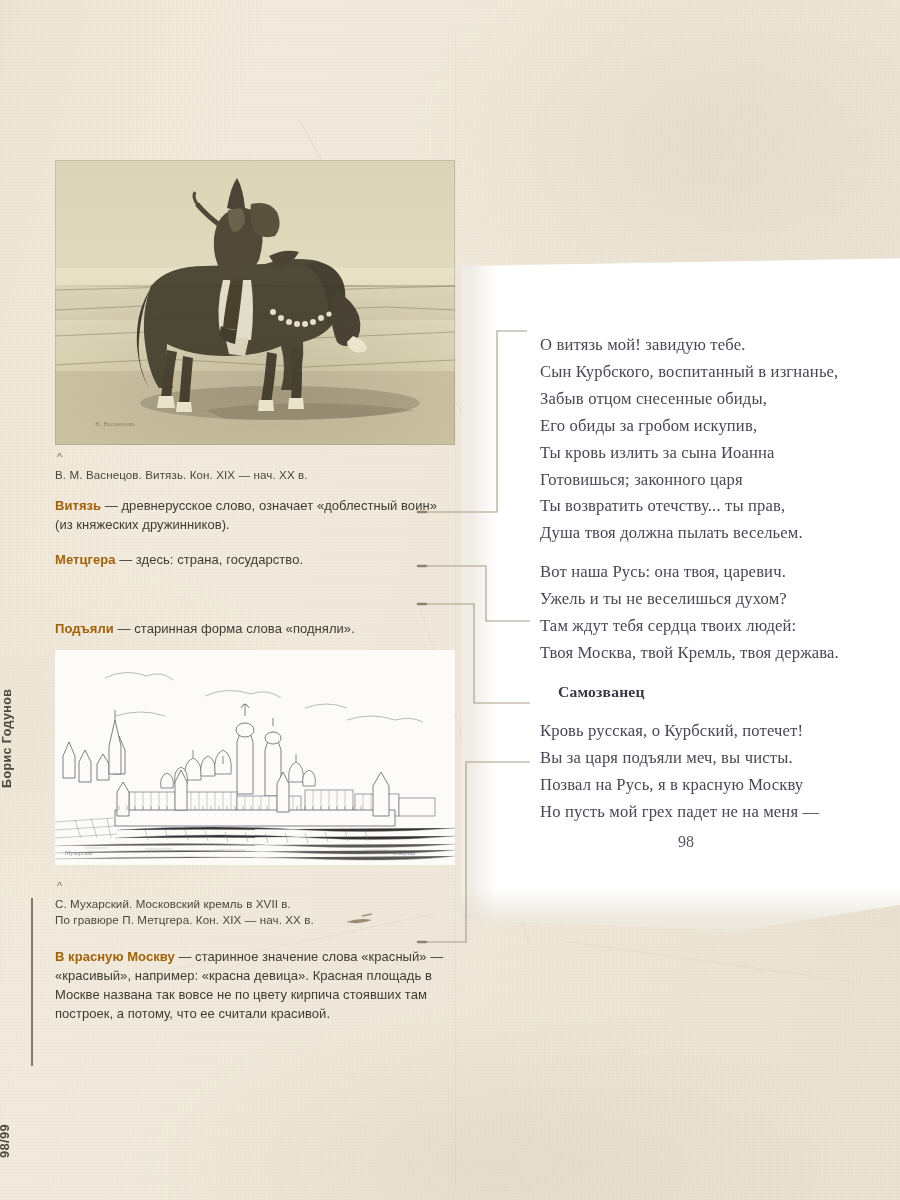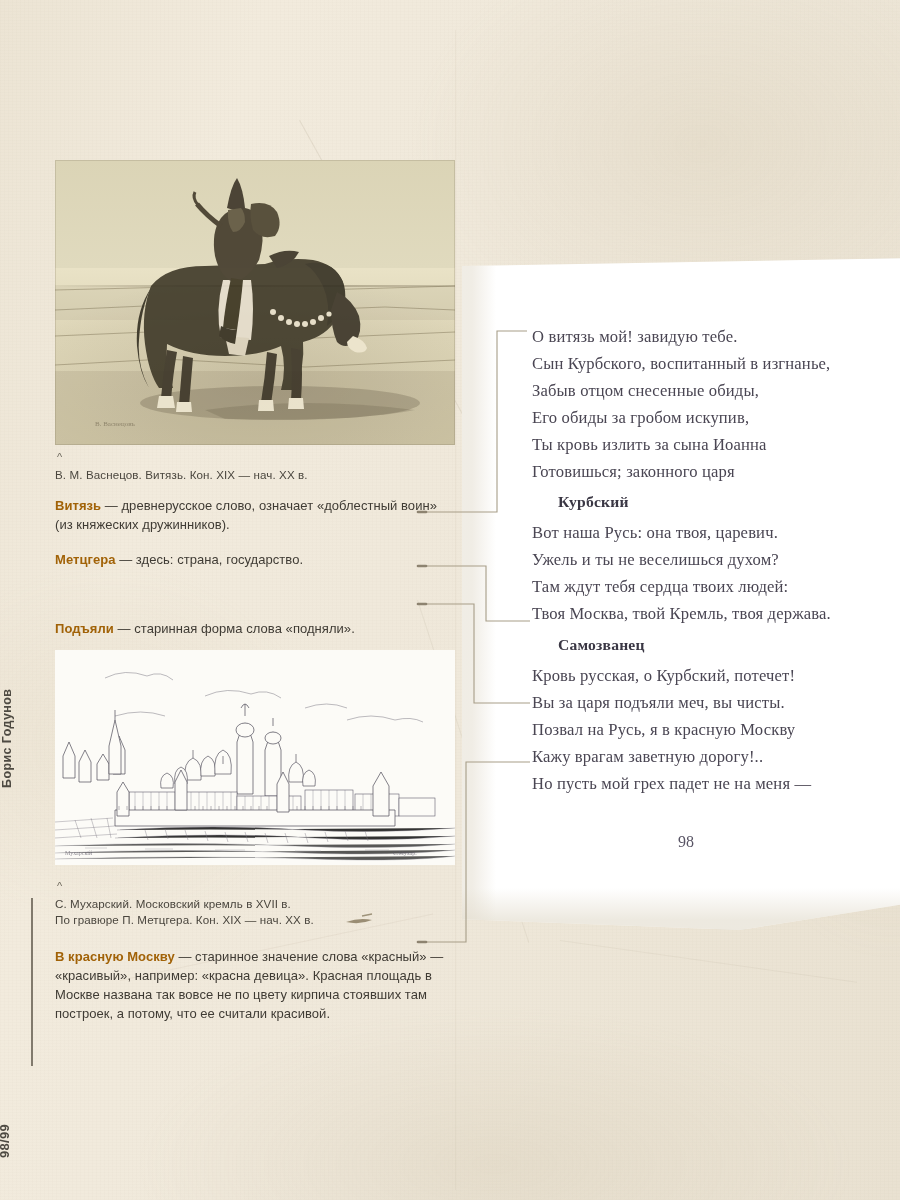--- a/index.html
+++ b/index.html
@@ -118,21 +118,21 @@
   #poem{
     position:absolute;left:66px;top:62px;width:372px;
     font-family:"Liberation Serif", serif;
     font-size:16.6px;line-height:26.9px;color:#4a4653;
     letter-spacing:.15px;white-space:nowrap;
   }
   .speaker{
     font-weight:700;padding-left:30px;color:#3a3744;
     font-size:15.6px;letter-spacing:.2px;
   }
-  .stanza{margin:4px;}
+  .stanza{margin:12px;}
   .stanza + .speaker{margin-top:1px;}
   #folio-right{
     position:absolute;left:0;right:0;top:575px;text-align:center;
     font-family:"Liberation Serif", serif;font-size:16px;color:#585464;
   }
 
   
   #connectors{position:absolute;inset:0;pointer-events:none;}
   #connectors path{fill:none;stroke:#a79d88;stroke-width:1.1;}
   #connectors .tick{stroke:#8d8370;stroke-width:2.6;stroke-linecap:round;}
@@ -364,34 +364,34 @@
 <div id="right-page">
   <div id="right-page-shade"></div>
   <div id="poem">
       <div class="stanza">
         <div>О витязь мой! завидую тебе.</div>
         <div>Сын Курбского, воспитанный в изгнанье,</div>
         <div>Забыв отцом снесенные обиды,</div>
         <div>Его обиды за гробом искупив,</div>
         <div>Ты кровь излить за сына Иоанна</div>
         <div>Готовишься; законного царя</div>
+        <div>Ты возвратить отечству... ты прав,</div>
+        <div>Душа твоя должна пылать весельем.</div>
       </div>
-      <div class="speaker">Курбский</div>
       <div class="stanza">
         <div>Вот наша Русь: она твоя, царевич.</div>
         <div>Ужель и ты не веселишься духом?</div>
         <div>Там ждут тебя сердца твоих людей:</div>
         <div>Твоя Москва, твой Кремль, твоя держава.</div>
       </div>
       <div class="speaker">Самозванец</div>
       <div class="stanza">
         <div>Кровь русская, о Курбский, потечет!</div>
         <div>Вы за царя подъяли меч, вы чисты.</div>
         <div>Позвал на Русь, я в красную Москву</div>
-        <div>Кажу врагам заветную дорогу!..</div>
         <div>Но пусть мой грех падет не на меня —</div>
       </div>
     </div>
   <div id="folio-right">98</div>
 </div>
 
 <svg id="connectors" width="900" height="1200" viewBox="0 0 900 1200">
 
   <path d="M527 331 L497 331 L497 512 L424 512"></path>
   <line class="tick" x1="418" y1="512" x2="426" y2="512"></line>

